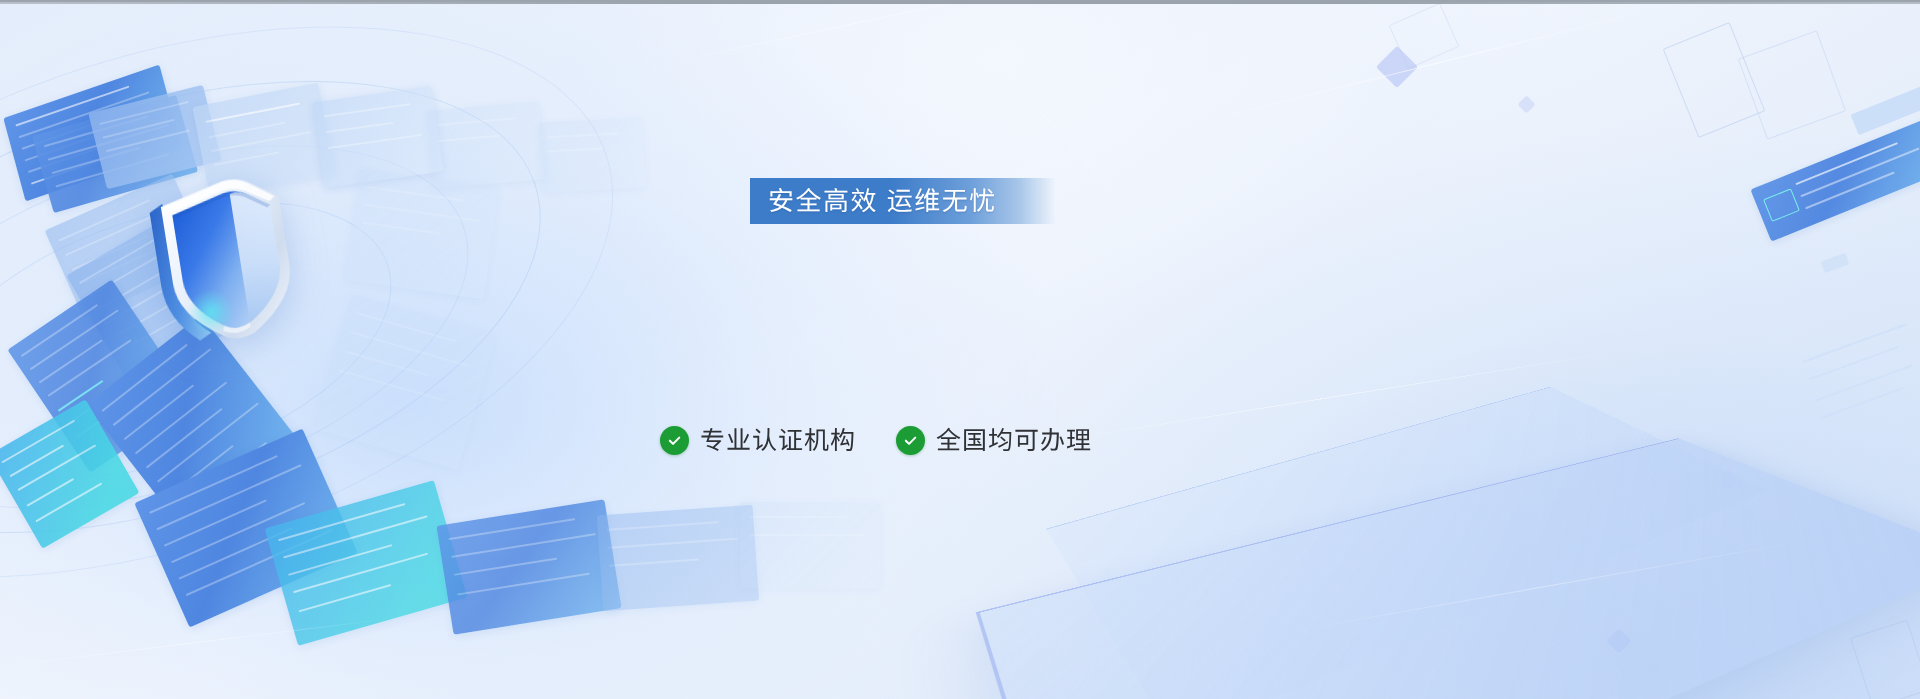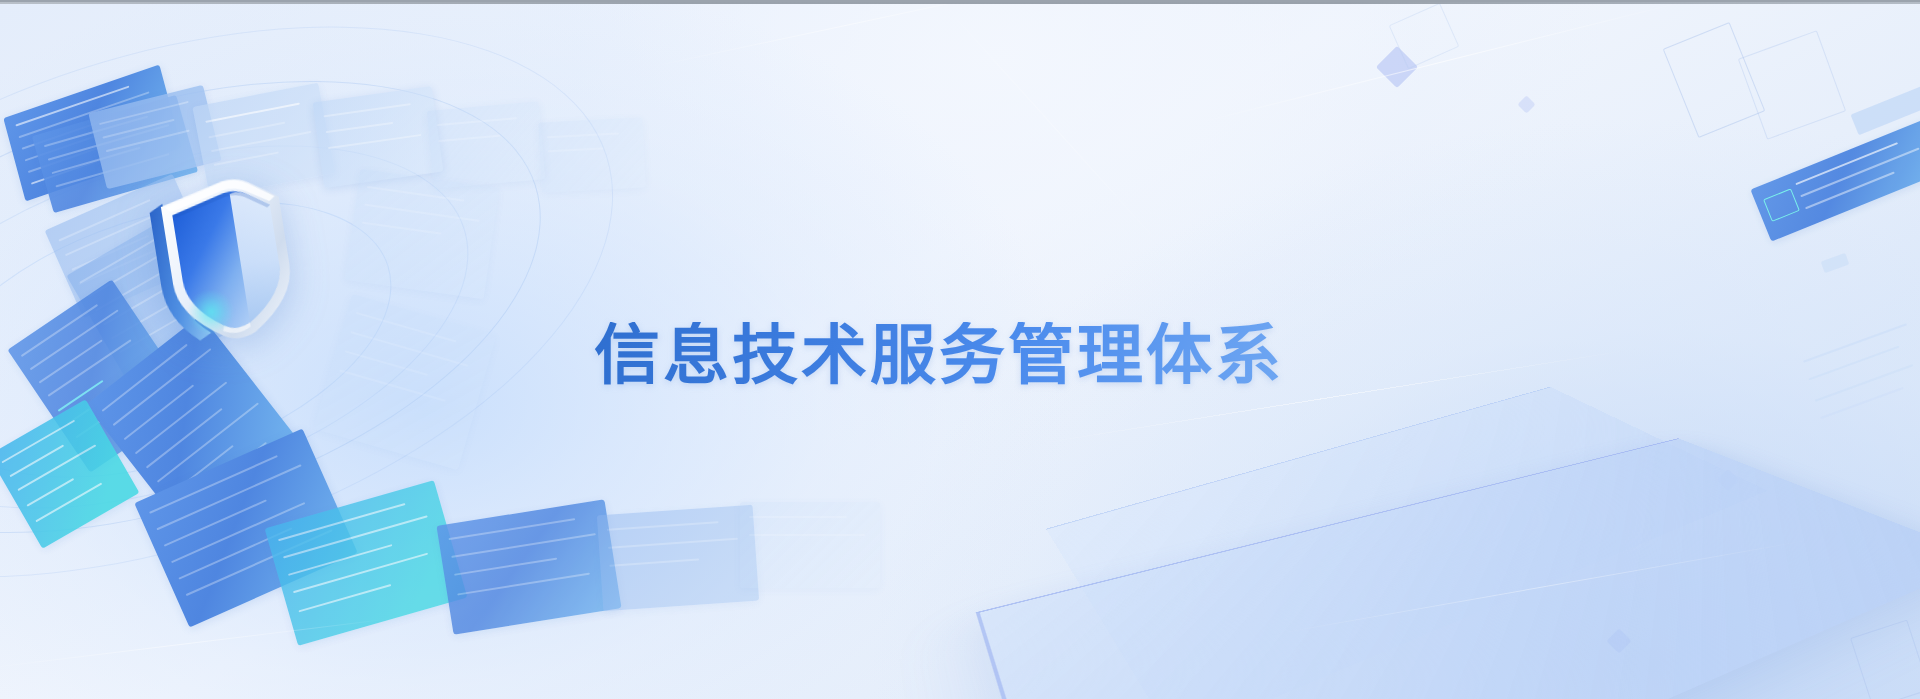--- a/index.html
+++ b/index.html
@@ -438,18 +438,41 @@
       <path d="M26 21 L86 5 Q99 3 111 10 L136 27 L130 31 L106 16 Q96 11 86 13 L31 27 Z" fill="#ffffff" opacity="0.82"></path>
 
       <path d="M32 30 L86 16 Q98 14 108 20 L130 35 L127 37 L106 23 Q97 18 87 20 L35 33 Z" fill="#1b50b4" opacity="0.22"></path>
 
       <path d="M66 147 Q78 155 92 148 L92 152 Q78 160 64 152 Z" fill="#ffffff" opacity="0.55"></path>
     </svg>
   </div>
 
   <div class="content">
 
-
-
-    <div class="heading heading-2">信息技术服务管理体系</div>
-
+    <div class="badge">
+      <span class="badge-text">安全高效 运维无忧</span>
+    </div>
+
+
+
+    <div class="features">
+
+      <div class="feature">
+        <span class="check-icon">
+          <svg viewBox="0 0 20 20" xmlns="http://www.w3.org/2000/svg">
+            <path d="M4.5 10.2 L8.3 14 L15.6 6.6" fill="none" stroke="#ffffff" stroke-width="2.4" stroke-linecap="round" stroke-linejoin="round"></path>
+          </svg>
+        </span>
+        <span class="feature-label">专业认证机构</span>
+      </div>
+
+      <div class="feature">
+        <span class="check-icon">
+          <svg viewBox="0 0 20 20" xmlns="http://www.w3.org/2000/svg">
+            <path d="M4.5 10.2 L8.3 14 L15.6 6.6" fill="none" stroke="#ffffff" stroke-width="2.4" stroke-linecap="round" stroke-linejoin="round"></path>
+          </svg>
+        </span>
+        <span class="feature-label">全国均可办理</span>
+      </div>
+
+    </div>
   </div>
 </div>
 
 </body></html>

